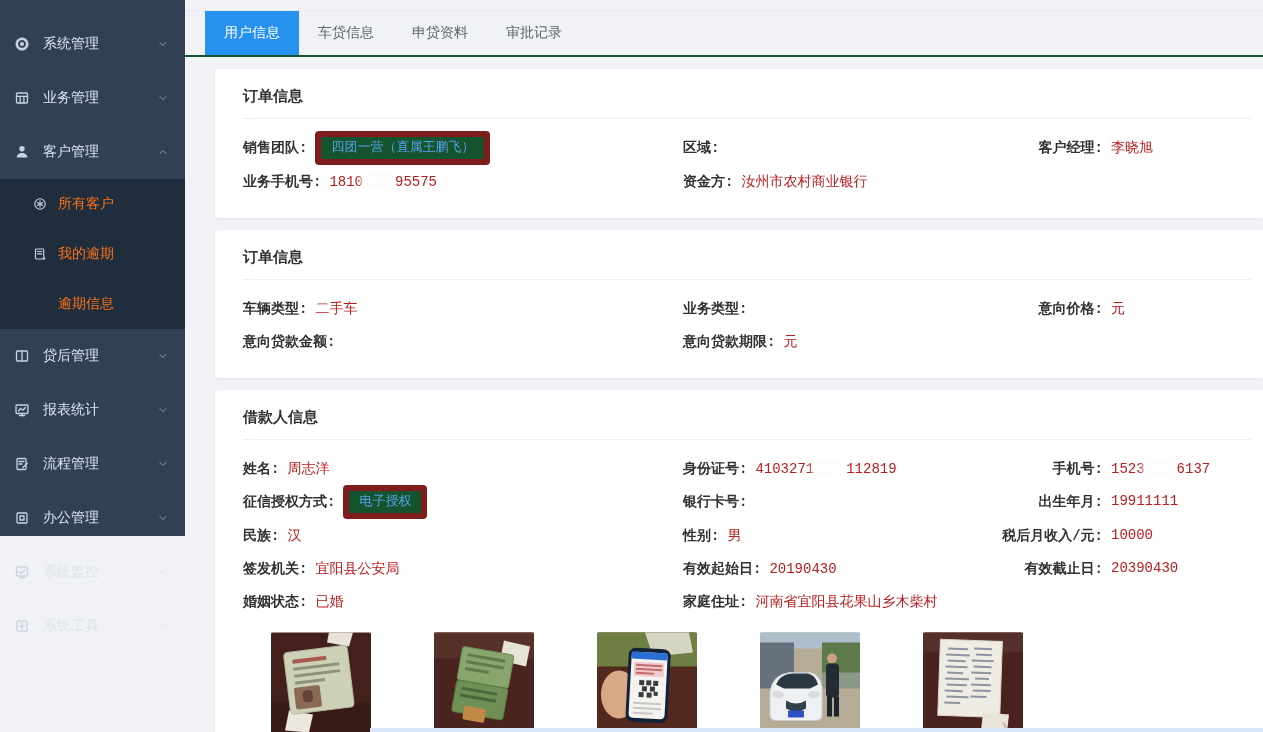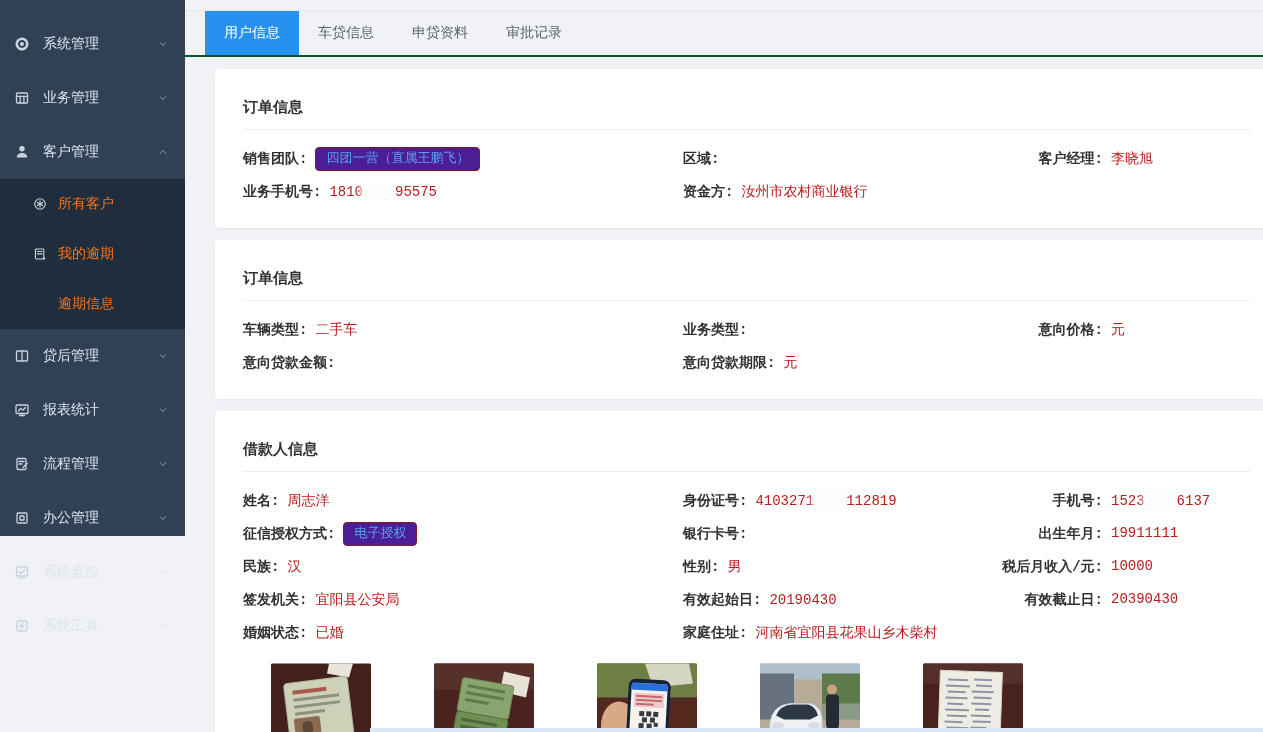--- a/index.html
+++ b/index.html
@@ -20,31 +20,31 @@
   .sub-item.noicon{padding-left:58px;}
   svg.ic{stroke:#c9d3de;fill:none;stroke-width:1.3;stroke-linecap:round;stroke-linejoin:round;}
   svg.ic .fl{fill:#c9d3de;stroke:none;}
   
   .main{position:absolute;left:185px;top:0;right:0;bottom:0;background:#f0f2f5;}
   .topstrip{height:10px;background:#f2f3f6;border-bottom:1px solid #e7e9ee;}
   .tabbar{height:44px;display:flex;align-items:stretch;padding-left:20px;border-bottom:2px solid #14532d;background:#f0f2f5;}
   .tab{padding:0 19px;line-height:43px;font-size:14px;color:#5c6570;cursor:pointer;}
   .tab.active{background:#2691ee;color:#fff;}
   
-  .card{background:#fff;margin:12px 0 4px 30px;border-radius:4px 0 0 4px;box-shadow:0 1px 3px rgba(0,0,0,.05);padding:14px 12px 0 28px;box-sizing:border-box;}
+  .card{background:#fff;margin:12px 0 4px 30px;border-radius:4px 0 0 4px;box-shadow:0 1px 3px rgba(0,0,0,.05);padding:3px 12px 0 28px;box-sizing:border-box;}
   .card:first-of-type{margin-top:13px;}
   .card-title{font-size:15px;font-weight:bold;color:#303133;padding:15px 0 12px 0;border-bottom:1px solid #ebeef5;}
   .rows{padding:12px 0 20px 0;font-family:Liberation Mono, monospace;}
   .frow{display:grid;grid-template-columns:440px 1fr 266px;align-items:center;min-height:33px;}
   .flabel{font-weight:bold;color:#303133;margin-right:8px;white-space:nowrap;}
   .fvalue{color:#b91c1c;white-space:nowrap;}
   .cell{display:flex;align-items:center;}
   .col3{display:flex;align-items:flex-start;}
   .col3 .flabel{display:inline-block;min-width:118px;text-align:right;}
-  .tag{display:inline-block;background:#4c1d95;border:1px solid #7f1d1d;color:#55a3ea;font-size:13px;line-height:20px;padding:1px 10px;border-radius:4px;white-space:nowrap;}
+  .tag{display:inline-block;background:#14532d;border:6px solid #7f1d1d;color:#55a3ea;font-size:13px;line-height:20px;padding:1px 10px;border-radius:4px;white-space:nowrap;}
   .redact{display:inline-block;width:32px;height:15px;background:#fdfdfd;border-radius:3px;box-shadow:0 0 5px 2px rgba(255,255,255,.95);vertical-align:-2px;}
   
   .photos{display:flex;gap:63px;padding:14px 0 0 28px;}
   .ph{width:100px;text-align:center;}
   .thumb{width:100px;height:101px;border-radius:2px;overflow:hidden;cursor:pointer;display:block;}
   .ph .cap{margin-top:7px;font-size:14px;color:#5f6368;white-space:nowrap;}
   .bottom-strip{position:absolute;left:185px;right:0;bottom:0;height:4px;background:#d9e8f8;}
 </style>
 </head>
 <body>

